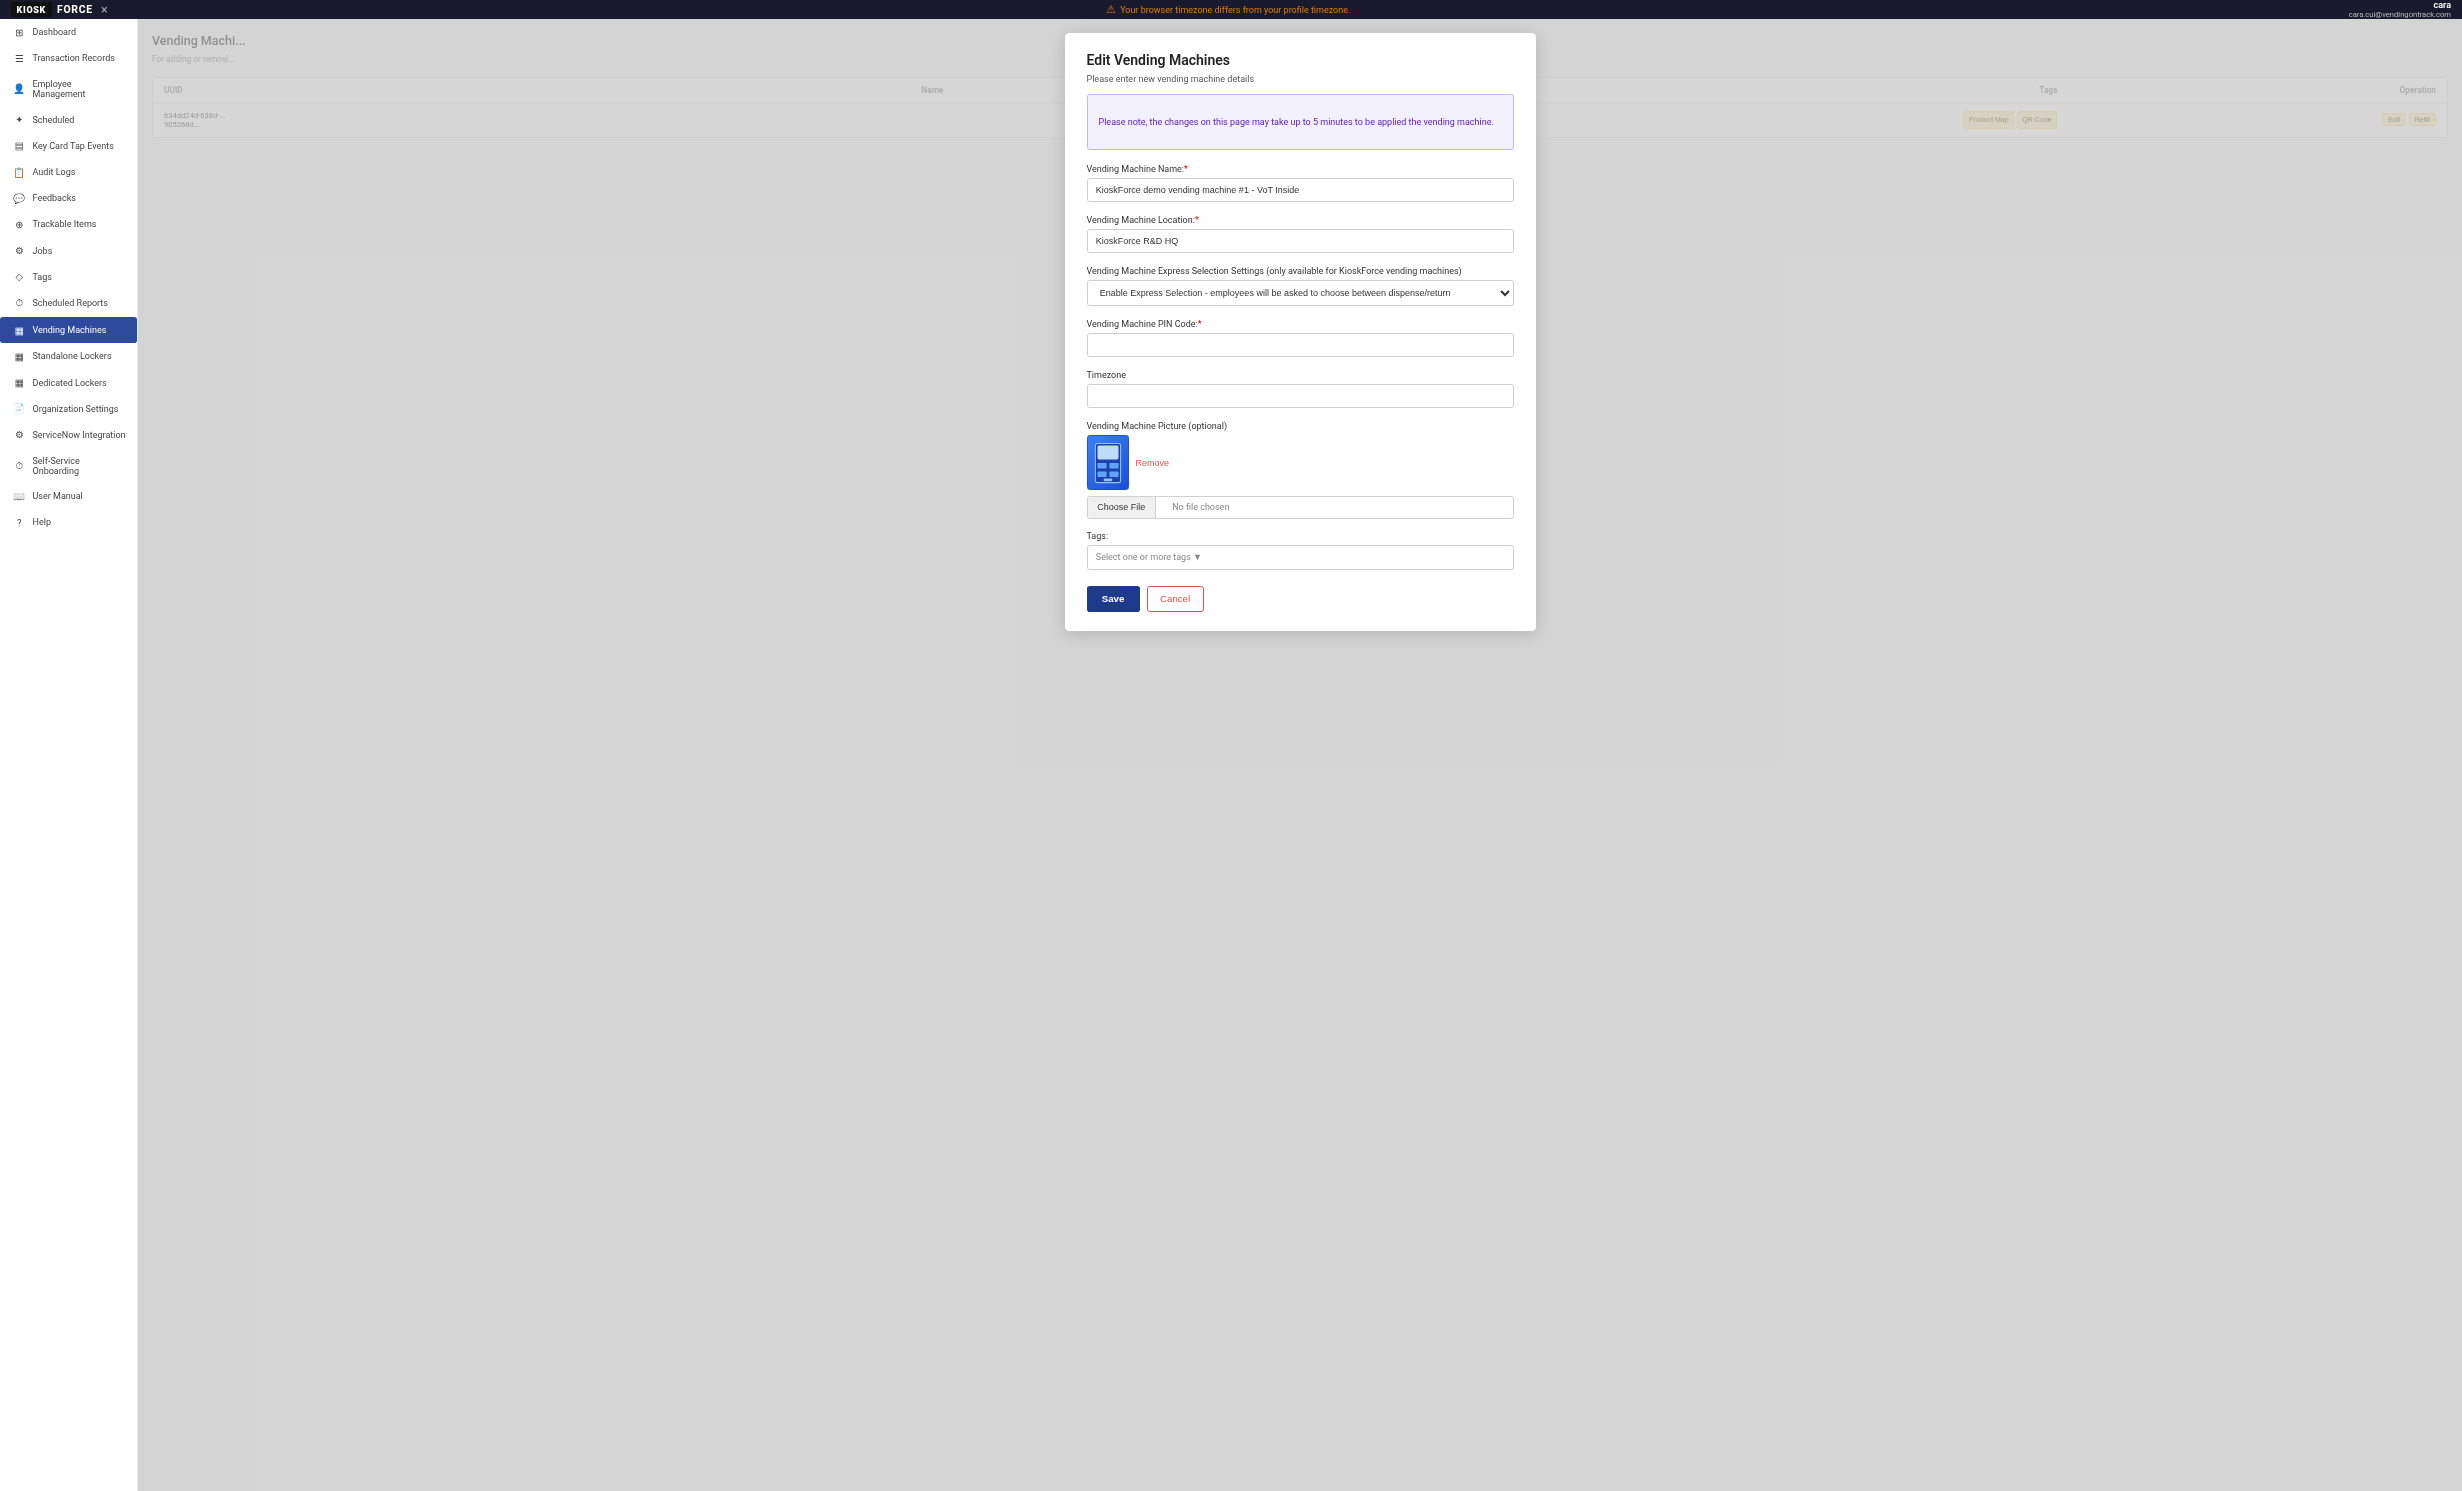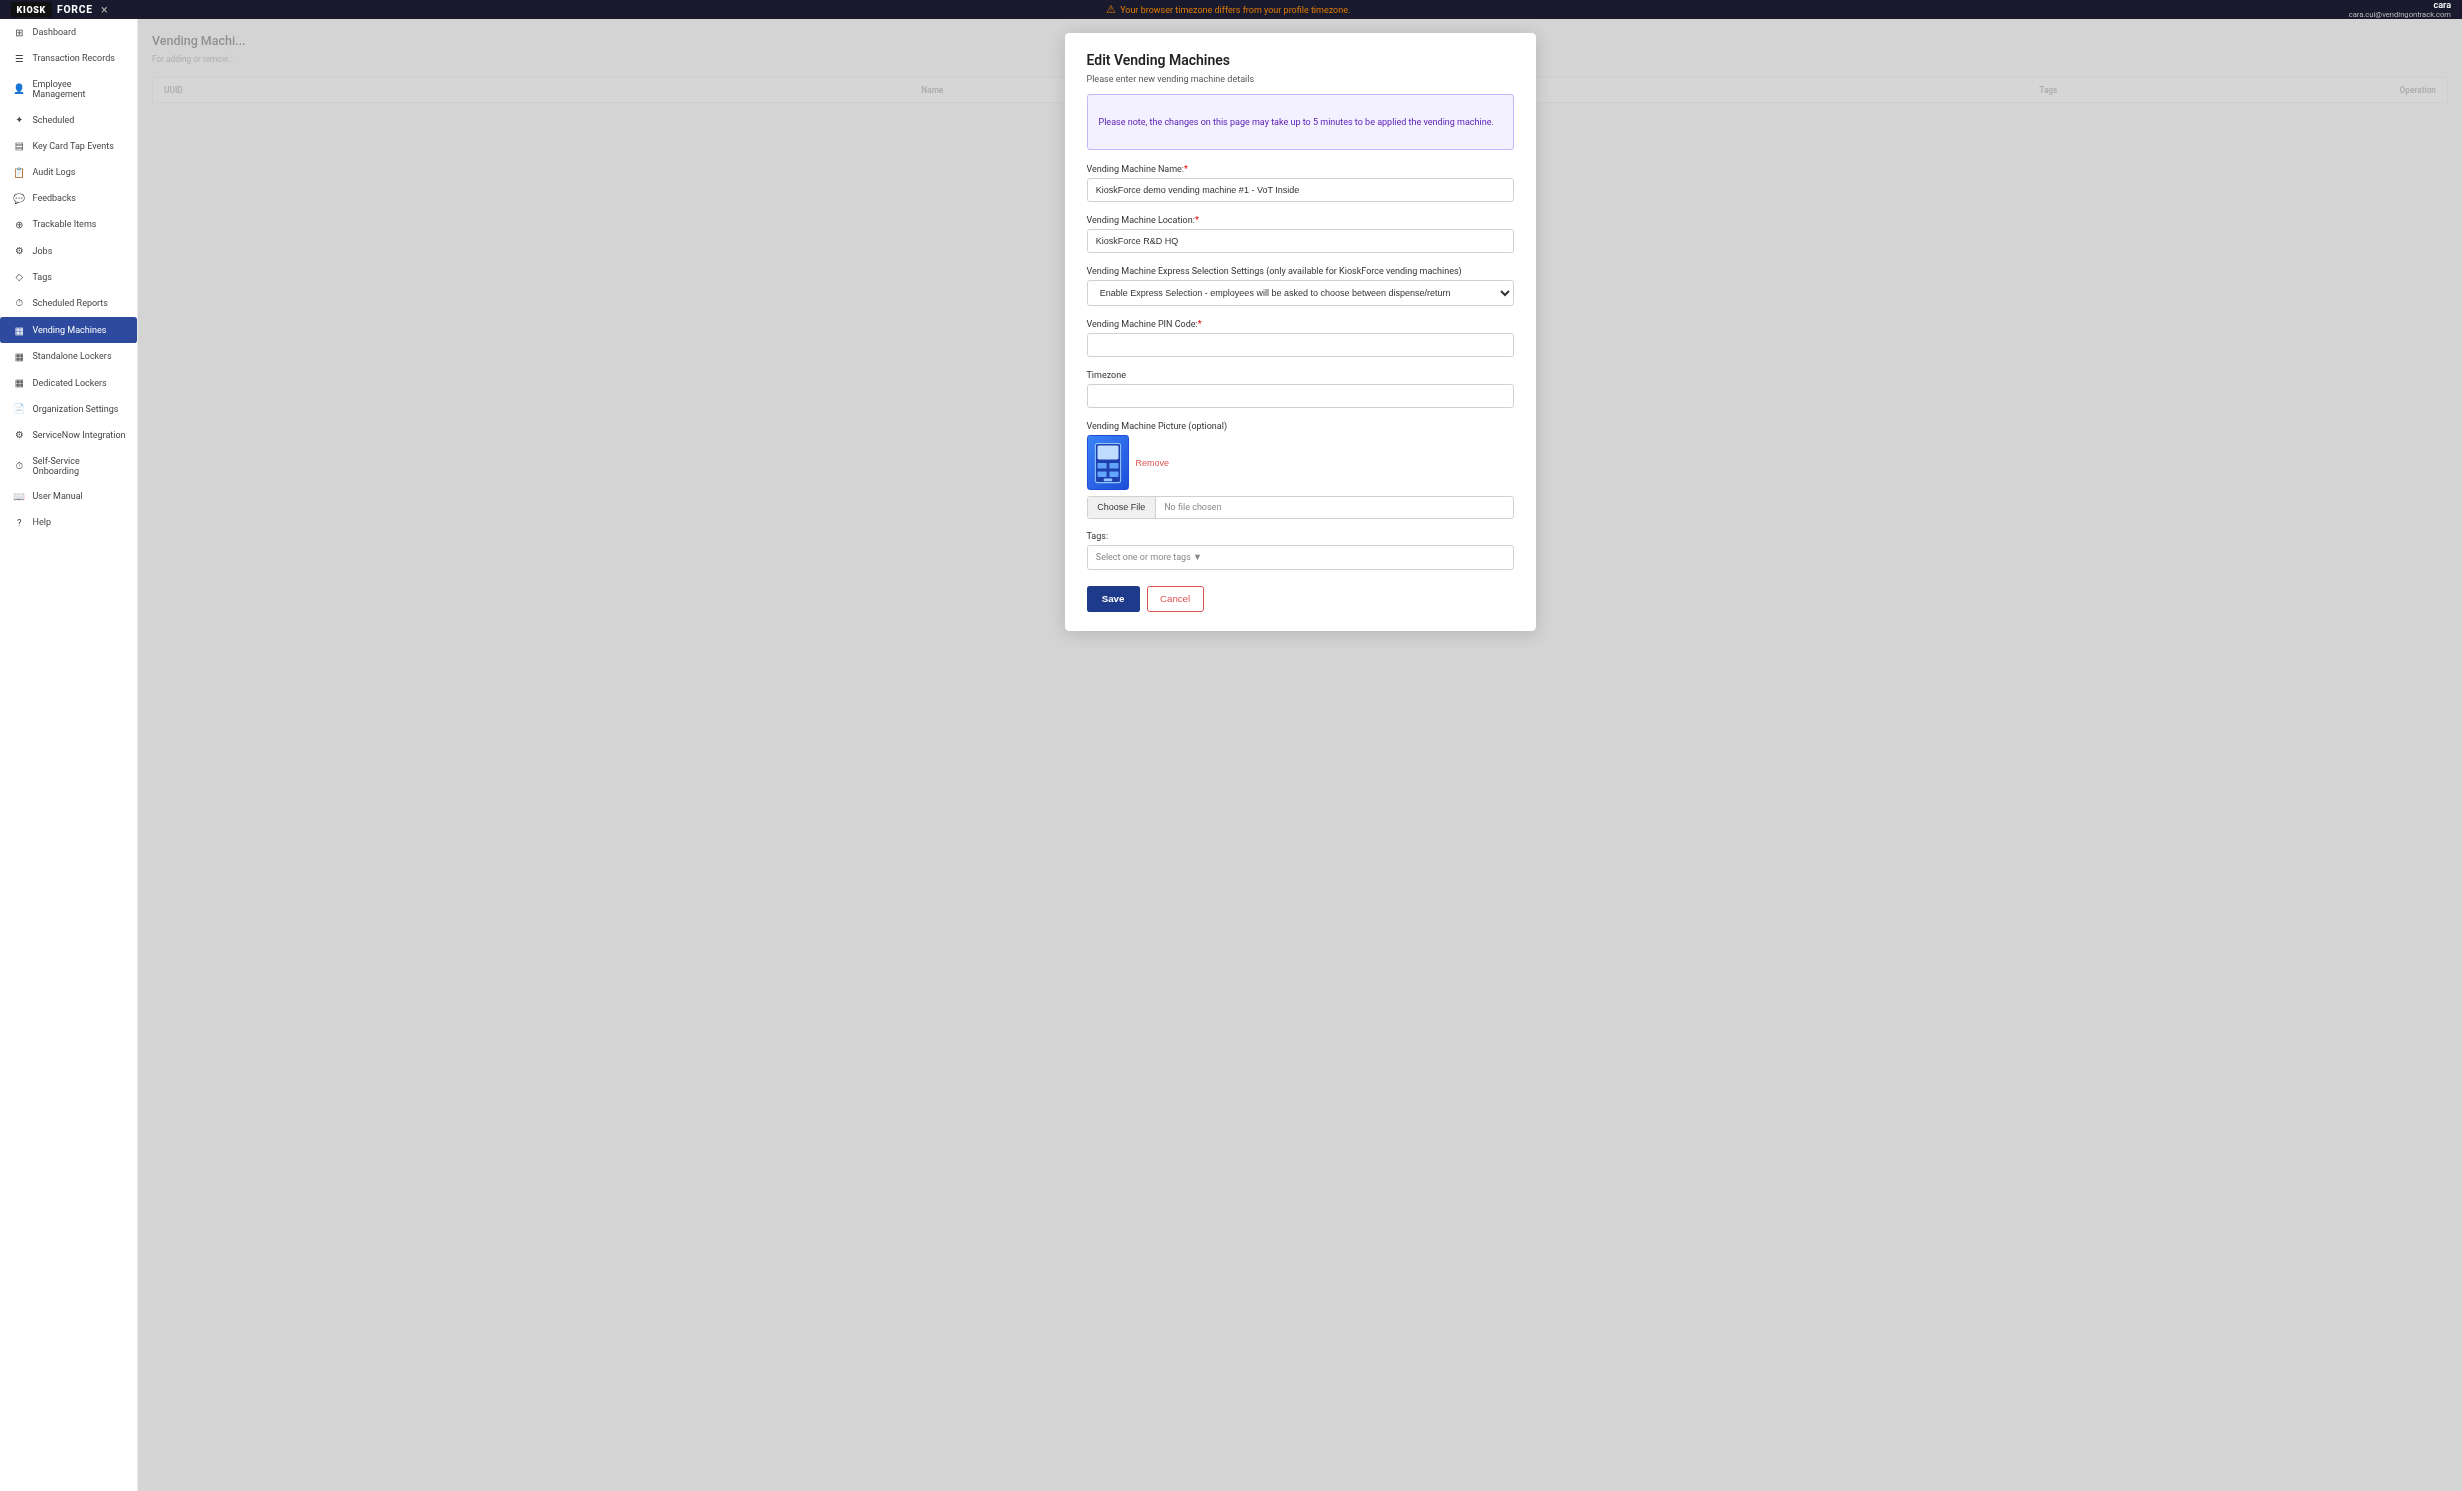--- a/index.html
+++ b/index.html
@@ -93,21 +93,21 @@
       padding: 6.2px 8.3px; font-size: 9px; color: #333; background: #fff;
       appearance: auto; outline: none;
     }
 
     .picture-section { margin-bottom: 12.5px; }
     .picture-row { display: flex; align-items: center; gap: 7px; margin-bottom: 5.5px; }
     .remove-btn {
       background: none; border: none; color: #e05050; font-size: 9px; cursor: pointer;
     }
     .file-input-row {
-      display: flex; align-items: center; gap: 0;
+      display: flex; align-items: center; gap: 8px;
       border: 0.7px solid #d0d0d0; border-radius: 2.8px; overflow: hidden; width: 100%;
     }
     .choose-file-btn {
       background: #f0f0f0; border: none; border-right: 0.7px solid #d0d0d0;
       padding: 5.5px 9.7px; font-size: 9px; cursor: pointer; color: #333; white-space: nowrap;
     }
     .file-name { padding: 5.5px 8.3px; font-size: 9px; color: #888; }
 
     .tags-select {
       width: 100%; border: 0.7px solid #d0d0d0; border-radius: 2.8px;
@@ -237,20 +237,33 @@
   <main class="main">
 
     <div class="bg-content">
       <div class="bg-breadcrumb">Vending Machi...</div>
       <div class="bg-sub">For adding or removi...</div>
       <div class="bg-table-header">
         <div class="col-uuid">UUID</div>
         <div class="col-name">Name</div>
         <div class="col-tags">Tags</div>
         <div class="col-op">Operation</div>
+      </div>
+      <div class="bg-table-row">
+        <div class="col-uuid" style="font-size:7.6px; white-space:pre;">634dd24d-638d-...
+905268d...</div>
+        <div class="col-name"></div>
+        <div class="col-tags">
+          <button class="tag-btn">Product Map</button>
+          <button class="tag-btn" style="margin-left:2.1px;">QR Code</button>
+        </div>
+        <div class="col-op" style="gap:2.8px; display:flex; align-items:center;">
+          <button class="tag-btn">Edit</button>
+          <button class="tag-btn">Refill</button>
+        </div>
       </div>
     </div>
 
     <div class="modal-overlay">
       <div class="modal">
         <h2 class="modal-title">Edit Vending Machines</h2>
         <p class="modal-subtitle">Please enter new vending machine details</p>
 
         <div class="notice-box">
           <span>Please note, the changes on this page may take up to 5 minutes to be applied the vending machine.</span>

